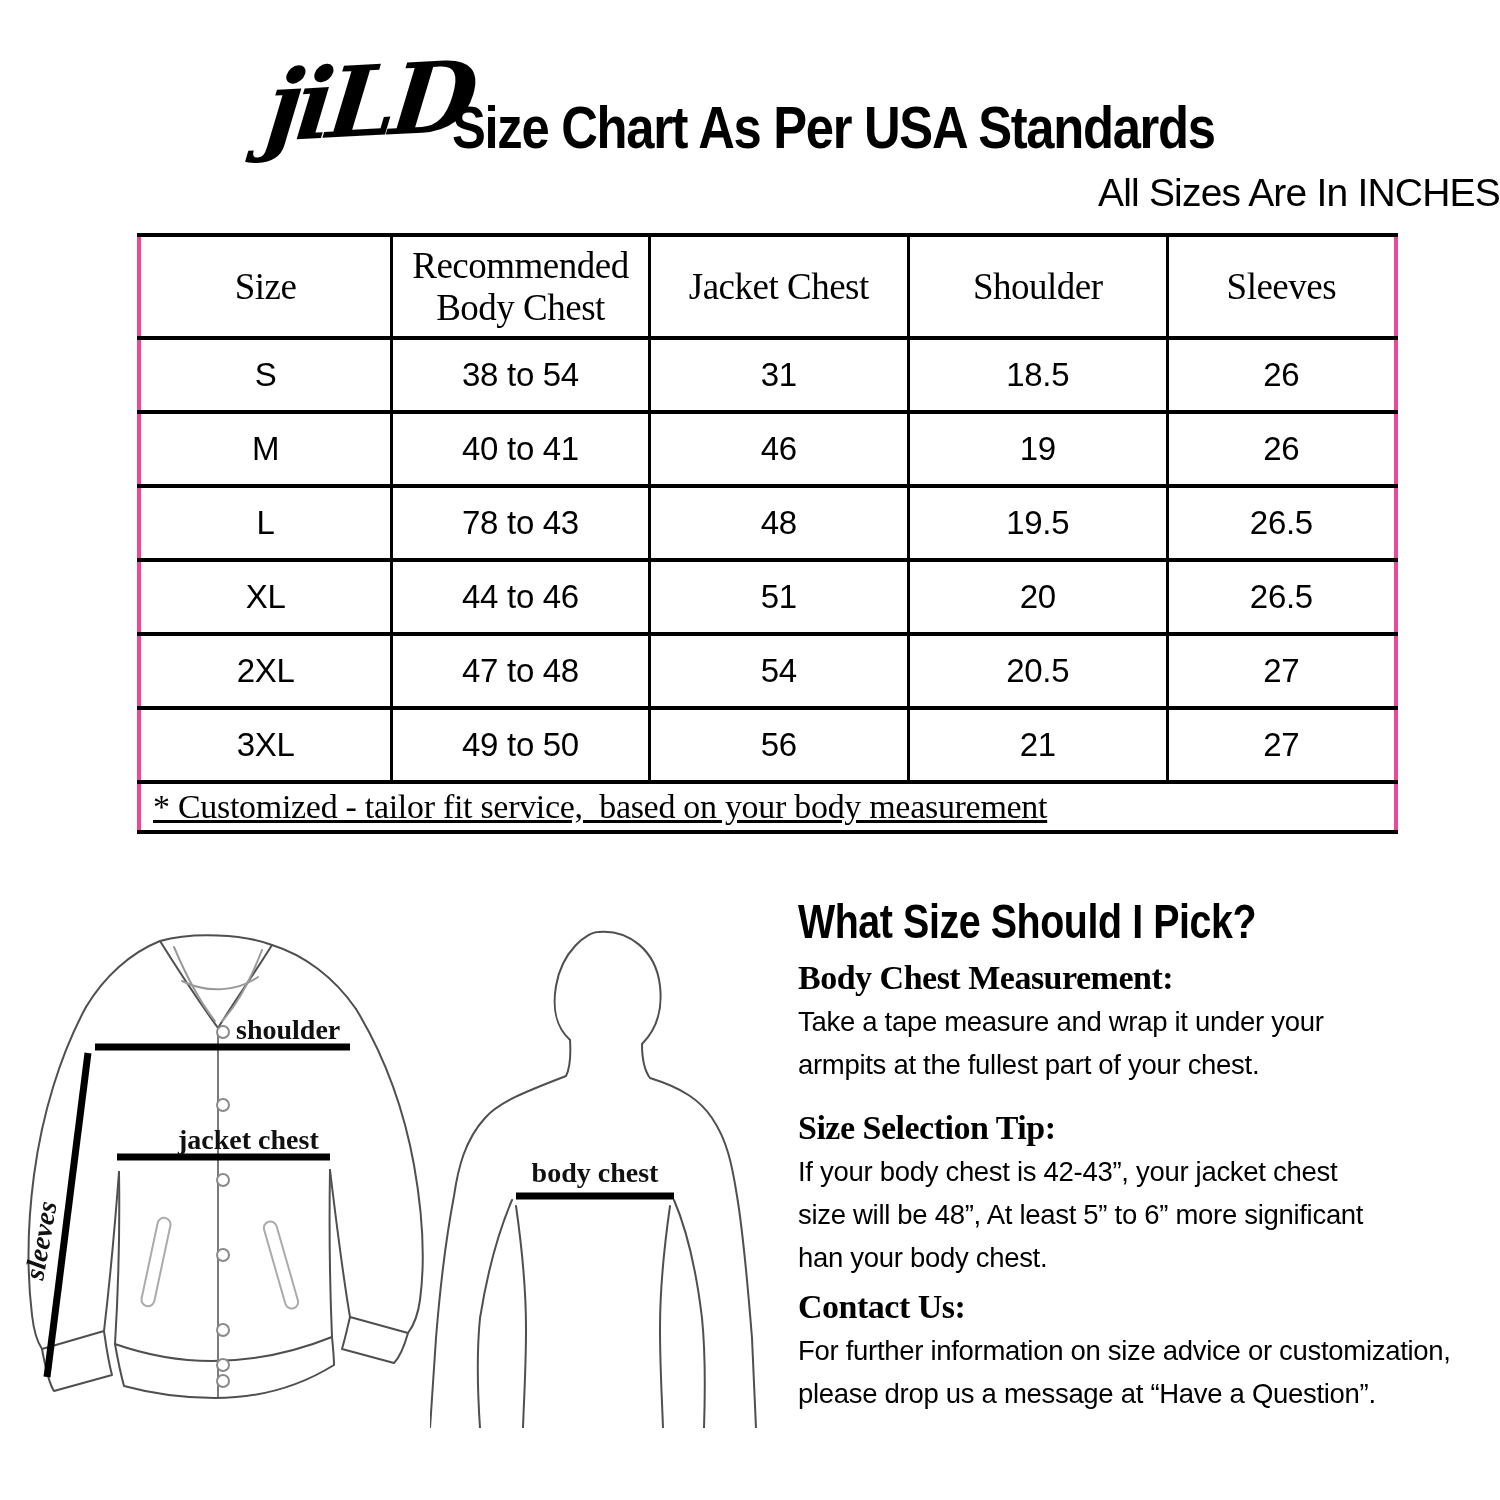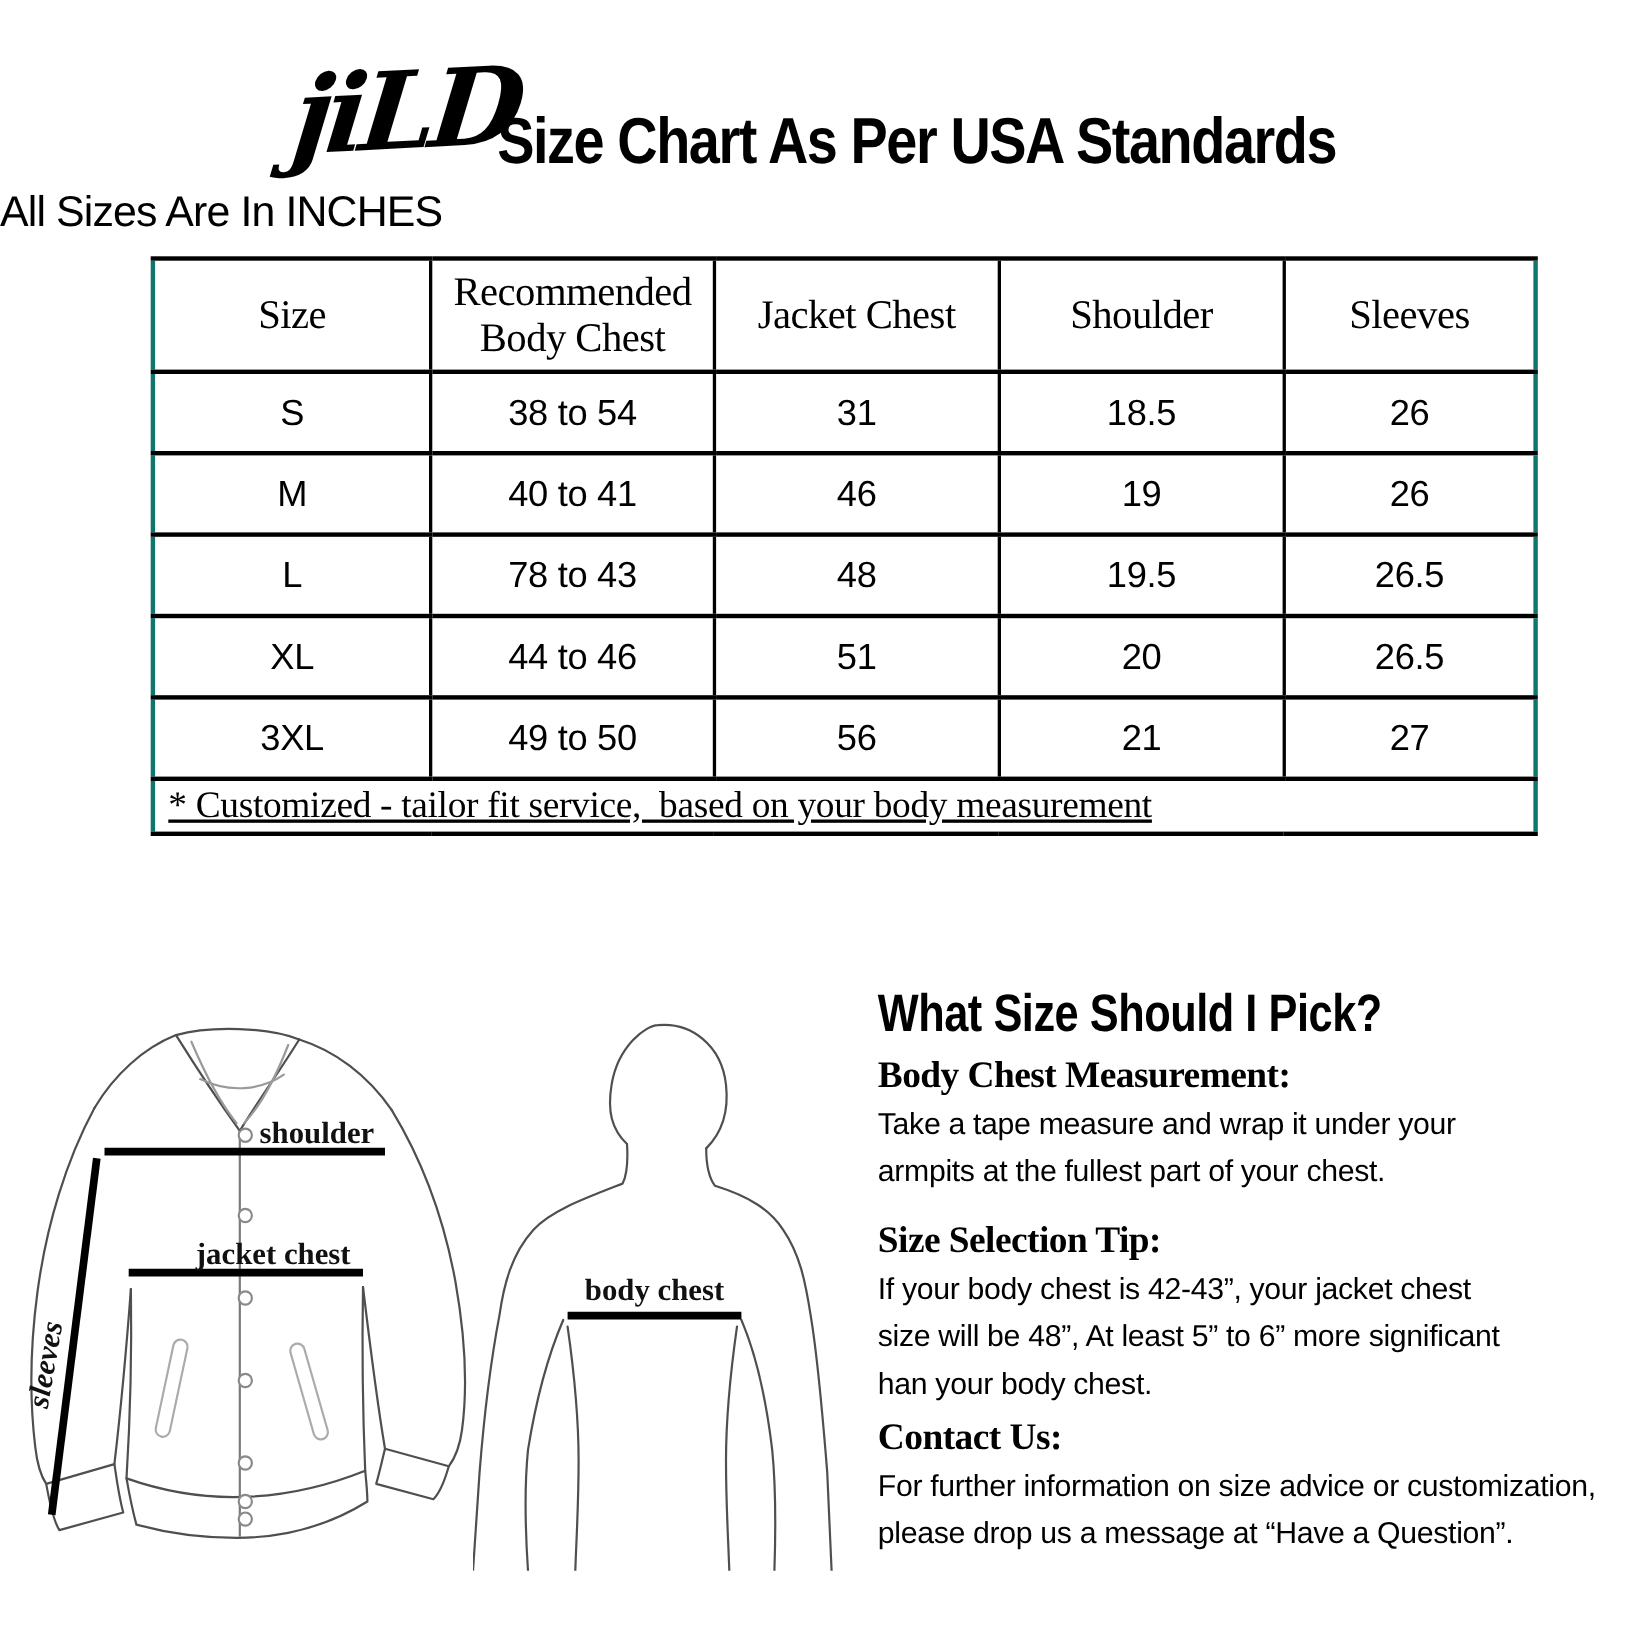--- a/index.html
+++ b/index.html
@@ -7,27 +7,27 @@
         font-family:"Liberation Sans",sans-serif;overflow:hidden;}
 
   
   .brand-logo{position:absolute;left:262px;top:58px;
       font-family:"DejaVu Serif",serif;font-style:italic;font-weight:700;
       font-size:98px;letter-spacing:-6px;transform:skewX(-9deg) rotate(-3deg);
       transform-origin:left bottom;line-height:1;}
   .page-title{position:absolute;left:452px;top:98px;margin:0;
       font-size:59px;font-weight:700;letter-spacing:-1.5px;white-space:nowrap;
       transform:scaleX(0.86);transform-origin:left top;line-height:1.05;}
-  .page-subtitle{position:absolute;left:0;right:0;top:172px;text-align:left;
+  .page-subtitle{position:absolute;left:0;right:0;top:172px;text-align:right;
       font-size:39px;letter-spacing:-0.8px;line-height:1.1;}
 
   
   .size-table{position:absolute;left:137px;top:233px;width:1261px;
       border-collapse:collapse;table-layout:fixed;text-align:center;
-      border:4px solid #0f766e;}
+      border:4px solid #ec4899;}
   .size-table th,.size-table td{border:3px solid #000;border-top-width:4px;border-bottom-width:4px;padding:0;}
   .size-table th{height:99px;font-family:"Liberation Serif",serif;font-weight:400;
       font-size:37px;line-height:1.12;white-space:pre-line;letter-spacing:-0.5px;}
   .size-table tbody td{height:70px;font-size:33px;letter-spacing:-0.3px;}
   .size-table tfoot td{height:46px;text-align:left;padding-left:12px;
       font-family:"Liberation Serif",serif;font-size:34px;letter-spacing:-0.3px;
       white-space:pre-wrap;text-decoration:underline;}
 
   
   .jacket-svg{position:absolute;left:12px;top:925px;}
@@ -98,20 +98,27 @@
         <td>48</td>
         <td>19.5</td>
         <td>26.5</td>
       </tr>
       <tr>
         <td>XL</td>
         <td>44 to 46</td>
         <td>51</td>
         <td>20</td>
         <td>26.5</td>
+      </tr>
+      <tr>
+        <td>2XL</td>
+        <td>47 to 48</td>
+        <td>54</td>
+        <td>20.5</td>
+        <td>27</td>
       </tr>
       <tr>
         <td>3XL</td>
         <td>49 to 50</td>
         <td>56</td>
         <td>21</td>
         <td>27</td>
       </tr>
     </tbody>
     <tfoot>

